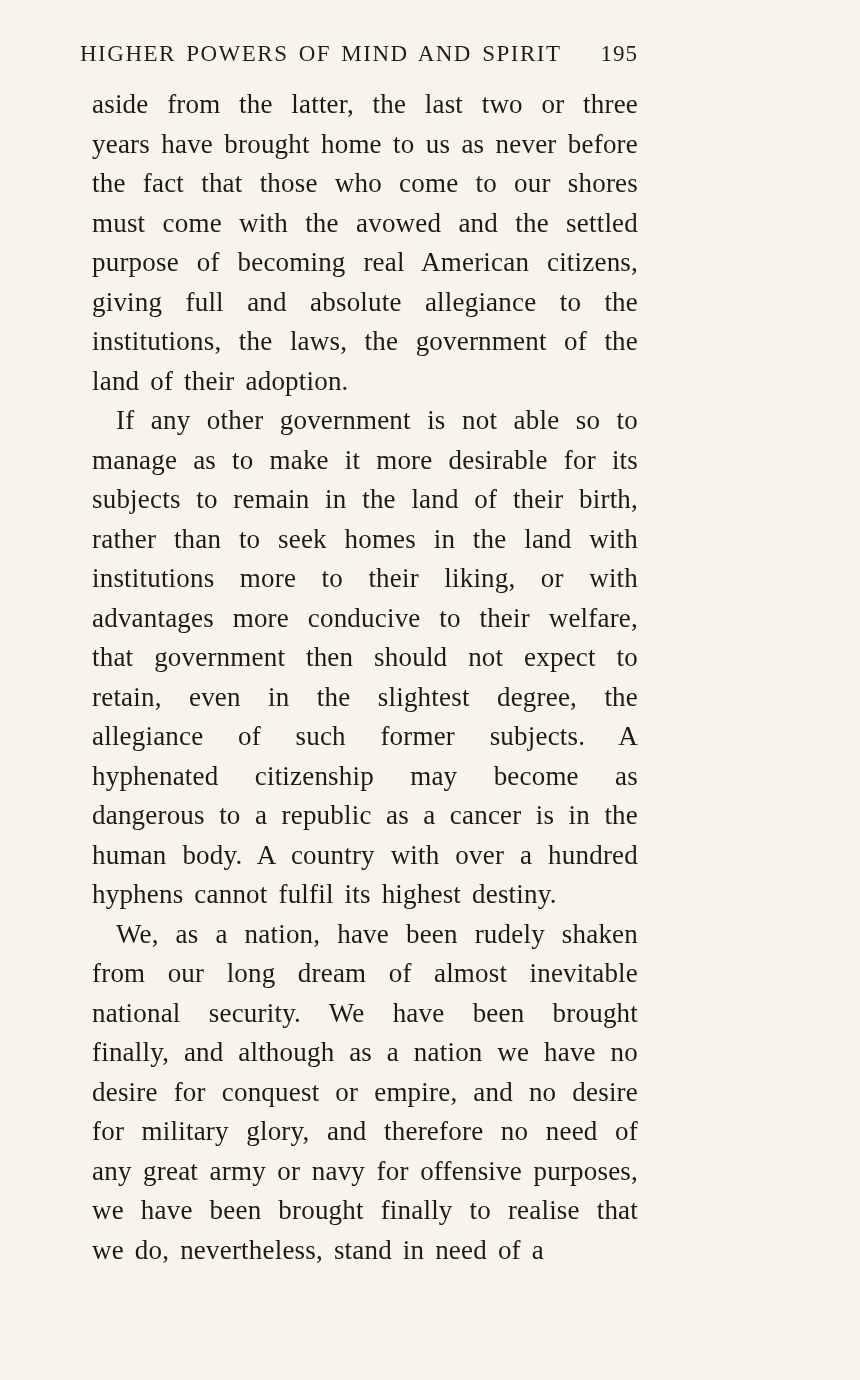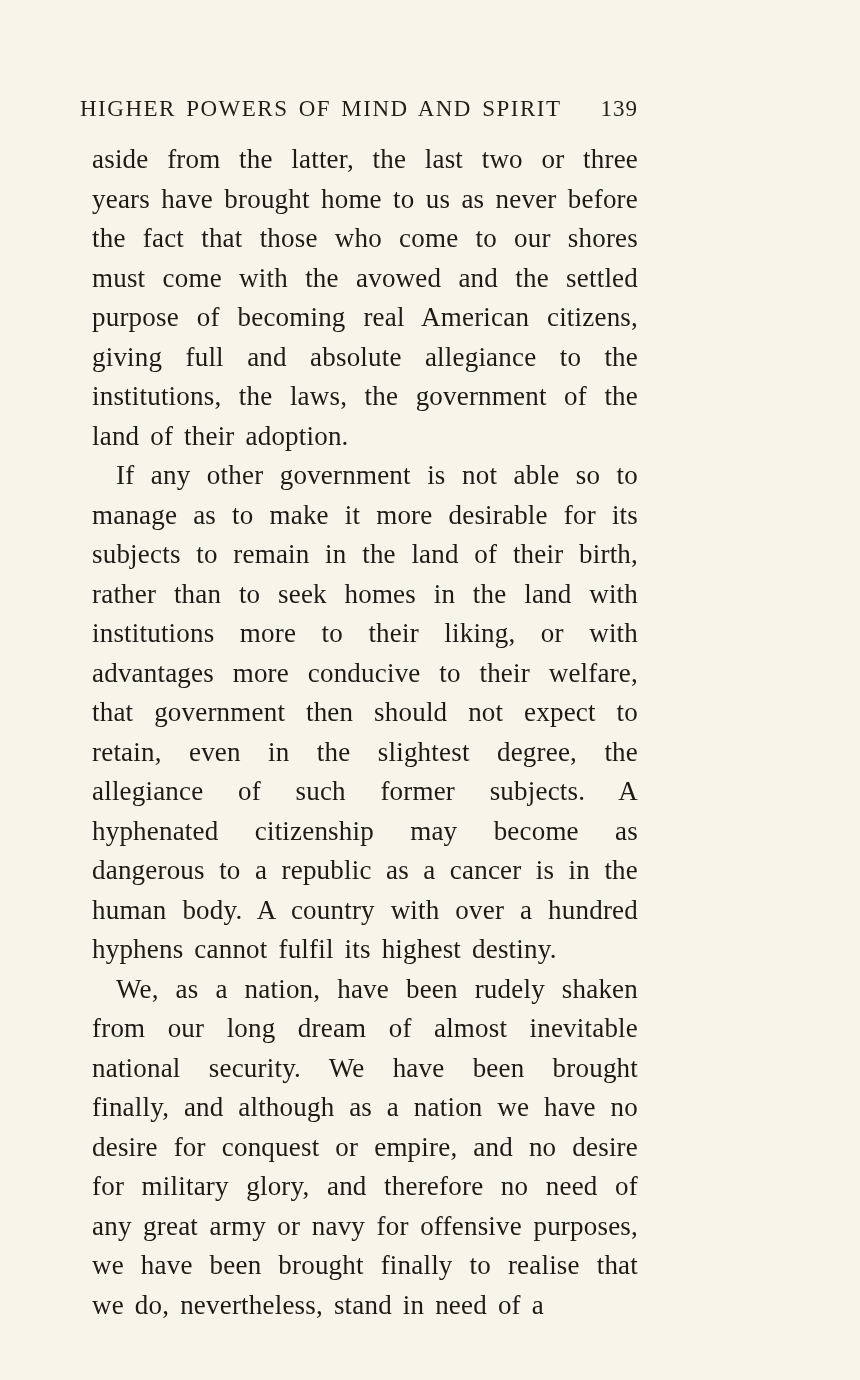--- a/index.html
+++ b/index.html
@@ -11,21 +11,21 @@
     height: 1380px;
     background: #f7f4ea;
     font-family: "Liberation Serif", "DejaVu Serif", serif;
     color: #1e1b16;
     overflow: hidden;
   }
   .book-page {
     box-sizing: border-box;
     width: 716px;
     height: 1380px;
-    padding: 96px 78px 40px 80px;
+    padding: 41px 78px 40px 80px;
   }
   .running-header {
     display: flex;
     justify-content: space-between;
     align-items: baseline;
     font-size: 23px;
     letter-spacing: 1.5px;
     word-spacing: 3px;
     white-space: nowrap;
     margin-bottom: 18px;
@@ -50,20 +50,20 @@
   .body-text p.no-indent {
     text-indent: 0;
   }
 </style>
 </head>
 <body>
 
 <div class="book-page">
   <div class="running-header">
     <span class="header-title">HIGHER POWERS OF MIND AND SPIRIT</span>
-    <span class="page-num">139</span>
+    <span class="page-num">195</span>
   </div>
   <div class="body-text">
     <p class="no-indent">aside from the latter, the last two or three years have brought home to us as never before the fact that those who come to our shores must come with the avowed and the settled purpose of becoming real American citizens, giving full and absolute allegiance to the institutions, the laws, the government of the land of their adoption.</p>
     <p>If any other government is not able so to manage as to make it more desirable for its subjects to remain in the land of their birth, rather than to seek homes in the land with institutions more to their liking, or with advantages more conducive to their welfare, that government then should not expect to retain, even in the slightest degree, the allegiance of such former subjects. A hyphenated citizenship may become as dangerous to a republic as a cancer is in the human body. A country with over a hundred hyphens cannot fulfil its highest destiny.</p>
     <p>We, as a nation, have been rudely shaken from our long dream of almost inevitable national security. We have been brought finally, and although as a nation we have no desire for conquest or empire, and no desire for military glory, and therefore no need of any great army or navy for offensive purposes, we have been brought finally to realise that we do, nevertheless, stand in need of a</p>
   </div>
 </div>
 
 </body></html>

